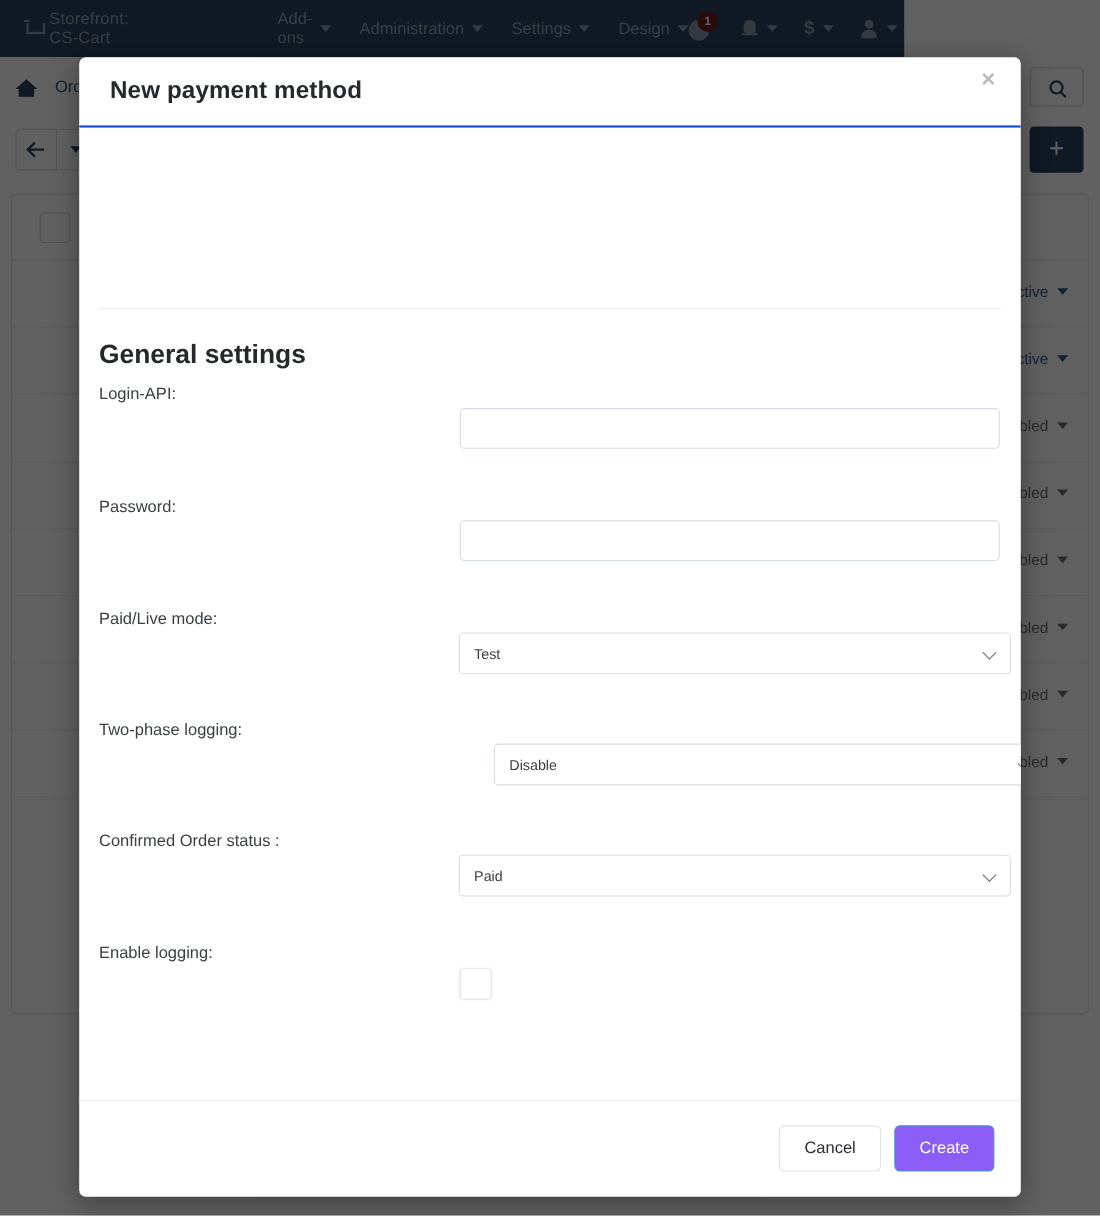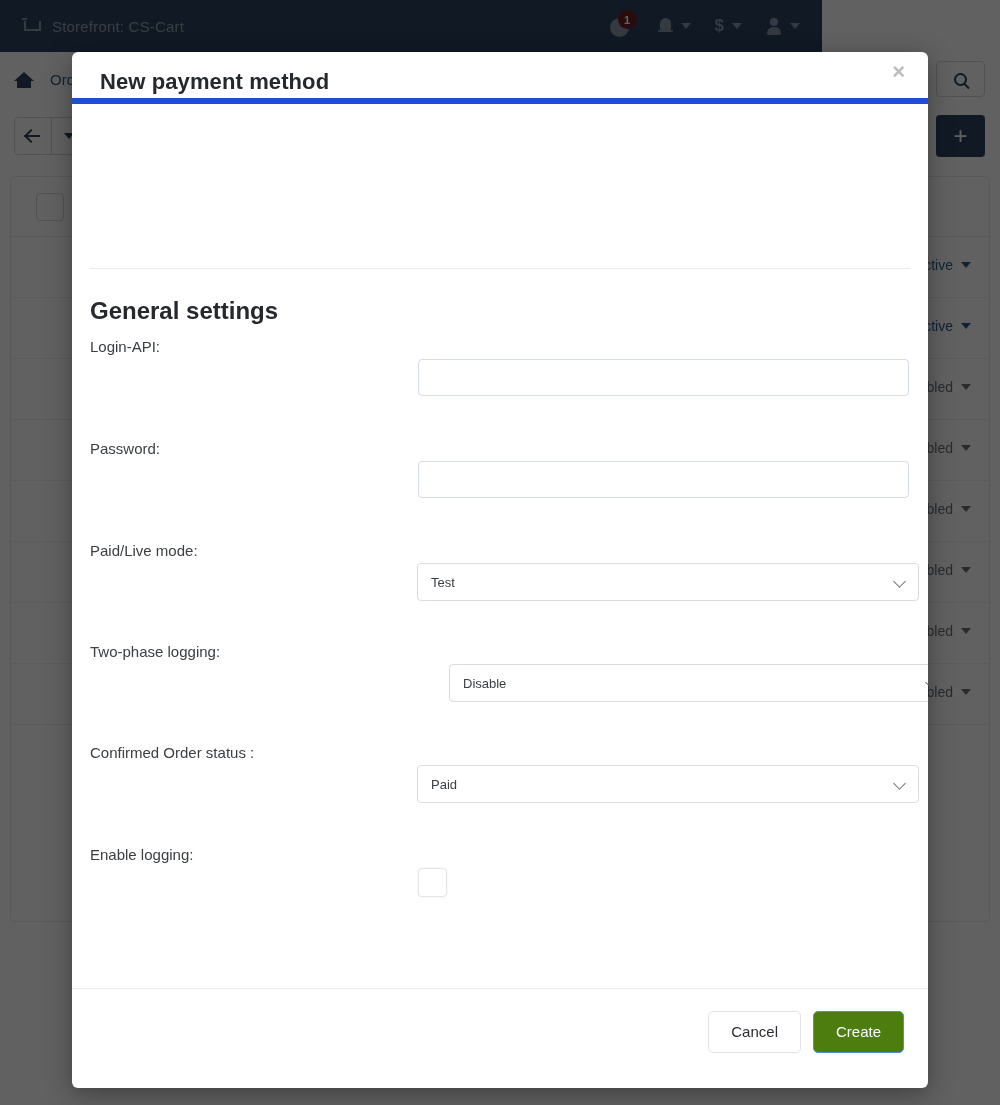--- a/index.html
+++ b/index.html
@@ -321,22 +321,22 @@
     top: 52px;
     width: 856px;
     height: 1036px;
     background: #fff;
     border-radius: 6px;
     box-shadow: 0 6px 26px rgba(0,0,0,.35);
     overflow: hidden;
   }
   .modal-header {
     position: relative;
-    height: 52px;
-    border-bottom: 6px solid #1d4ed8;
+    height: 64px;
+    border-bottom: 2px solid #1d4ed8;
   }
   .modal-title {
     position: absolute;
     left: 28px; top: 17px;
     font-size: 22px;
     font-weight: bold;
     color: #25282c;
     letter-spacing: .1px;
   }
   .modal-close {
@@ -460,36 +460,54 @@
     padding: 10px 22px;
     line-height: 20px;
     font-family: "Liberation Sans", sans-serif;
   }
   .btn-cancel {
     background: #fff;
     border: 1px solid #dfe3e7;
     color: #2a2d31;
   }
   .btn-create {
-    background: #4d7c0f;
+    background: #8b5cf6;
     border: 1px solid #4f8fd3;
     color: #fff;
   }
 </style>
 </head>
 <body>
 
 <div id="app-background">
 
   <div class="topbar">
     <div class="topbar-left">
       <span class="cart-icon"></span>
       <span class="storefront-label">Storefront: CS-Cart</span>
     </div>
 
+    <div class="topbar-nav">
+      <span class="nav-item">
+        <span>Add-ons</span>
+        <span class="caret"></span>
+      </span>
+      <span class="nav-item">
+        <span>Administration</span>
+        <span class="caret"></span>
+      </span>
+      <span class="nav-item">
+        <span>Settings</span>
+        <span class="caret"></span>
+      </span>
+      <span class="nav-item">
+        <span>Design</span>
+        <span class="caret"></span>
+      </span>
+    </div>
 
     <div class="topbar-right">
       <span class="help-wrap">
         <span class="help-circle"></span>
         <span class="help-badge">1</span>
       </span>
       <span class="icon-group">
         <span class="bell-icon"></span>
         <span class="caret"></span>
       </span>

